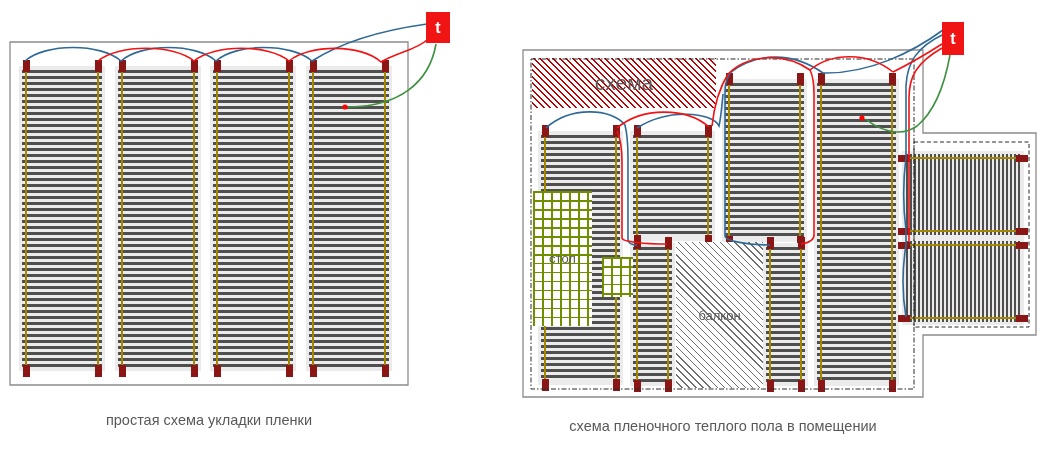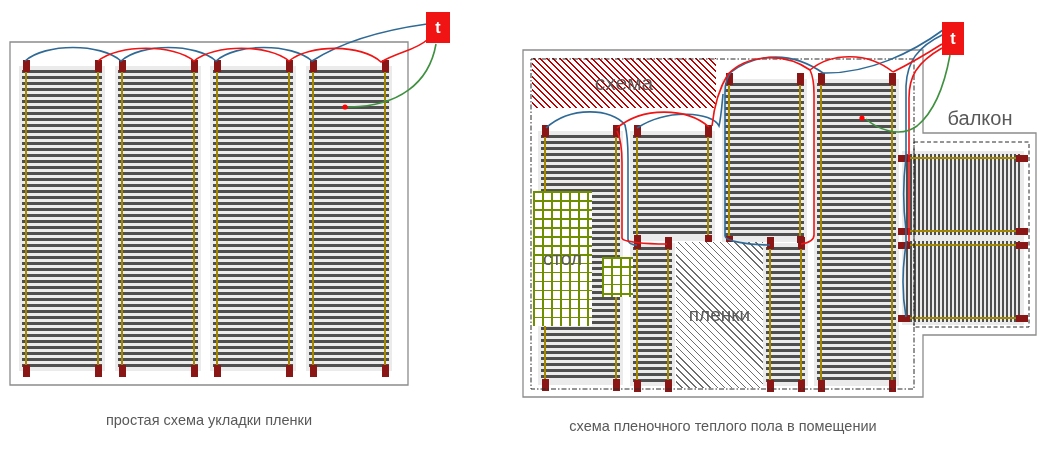--- a/index.html
+++ b/index.html
@@ -17,21 +17,21 @@
 
   .furn{position:absolute;display:flex;align-items:center;justify-content:center;z-index:10;}
   .hatch-red{background-color:#fff;
     background-image:repeating-linear-gradient(45deg,transparent 0 3.4px,var(--hatch-red) 3.4px 4.6px);}
   .hatch-gray{background-color:#fff;
     background-image:repeating-linear-gradient(45deg,transparent 0 4px,var(--hatch-gray) 4px 5px);}
   .grid{background-color:#fff;
     background-image:repeating-linear-gradient(to right,var(--grid-green) 0 1.5px,transparent 1.5px 9px),
                      repeating-linear-gradient(to bottom,var(--grid-green) 0 1.5px,transparent 1.5px 9px);}
   .area-label-box{background:transparent;}
-  .furn-label{color:var(--label-color);font-size:19px;white-space:nowrap;}
+  .furn-label{color:var(--label-color);font-size:13px;white-space:nowrap;}
   .hatch-red .furn-label{font-size:21px;}
   .area-label-box .furn-label{font-size:20px;}
 
   #overlay{position:absolute;left:0;top:0;width:1052px;height:450px;z-index:30;pointer-events:none;}
 
   .tstat{position:absolute;background:var(--thermostat-bg);color:var(--thermostat-text);
     display:flex;align-items:center;justify-content:center;font-weight:bold;font-size:16px;z-index:40;}
   #tstat-left{left:426px;top:12px;width:24px;height:31px;}
   #tstat-right{left:942px;top:22px;width:22px;height:33px;}
 
@@ -184,18 +184,15 @@
       <div class="terminal" style="left: 114px; top: 76.5px; width: 12px; height: 7px;"></div>
     </div>
     <div class="furn hatch-red" style="left: 532px; top: 58px; width: 184px; height: 50px;">
       <span class="furn-label">схема</span>
     </div>
     <div class="furn grid" style="left: 533px; top: 191px; width: 59px; height: 135px;">
       <span class="furn-label">стол</span>
     </div>
     <div class="furn grid" style="left: 602px; top: 257px; width: 31px; height: 40px;"></div>
     <div class="furn hatch-gray" style="left: 676px; top: 242px; width: 87px; height: 146px;">
-      <span class="furn-label">пленки</span>
-    </div>
-    <div class="furn area-label-box" style="left: 930px; top: 105px; width: 100px; height: 26px;">
       <span class="furn-label">балкон</span>
     </div>
   </div>
 
 </body></html>

